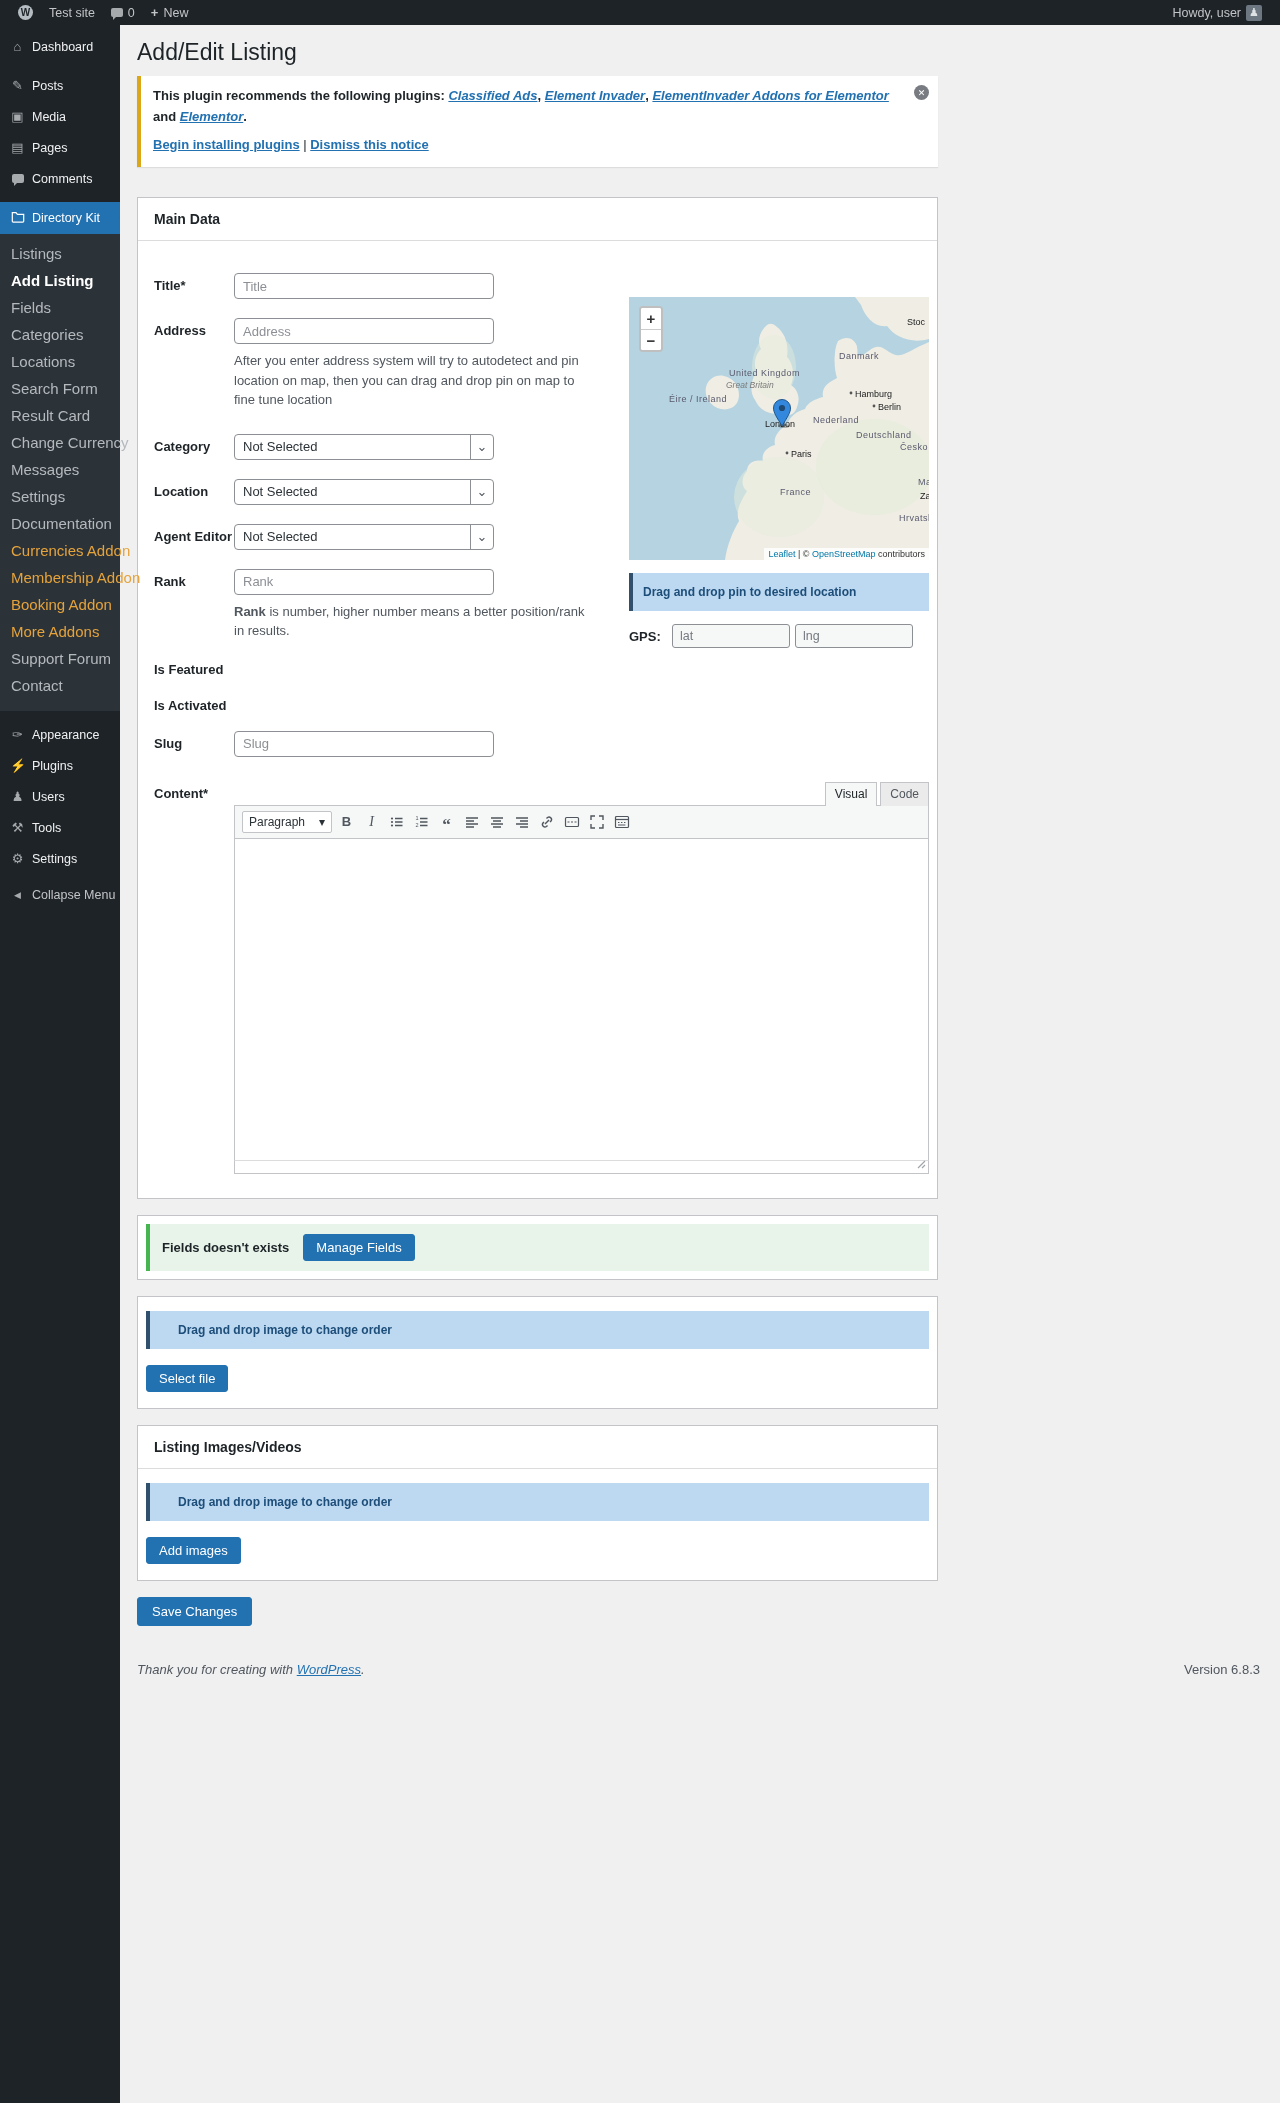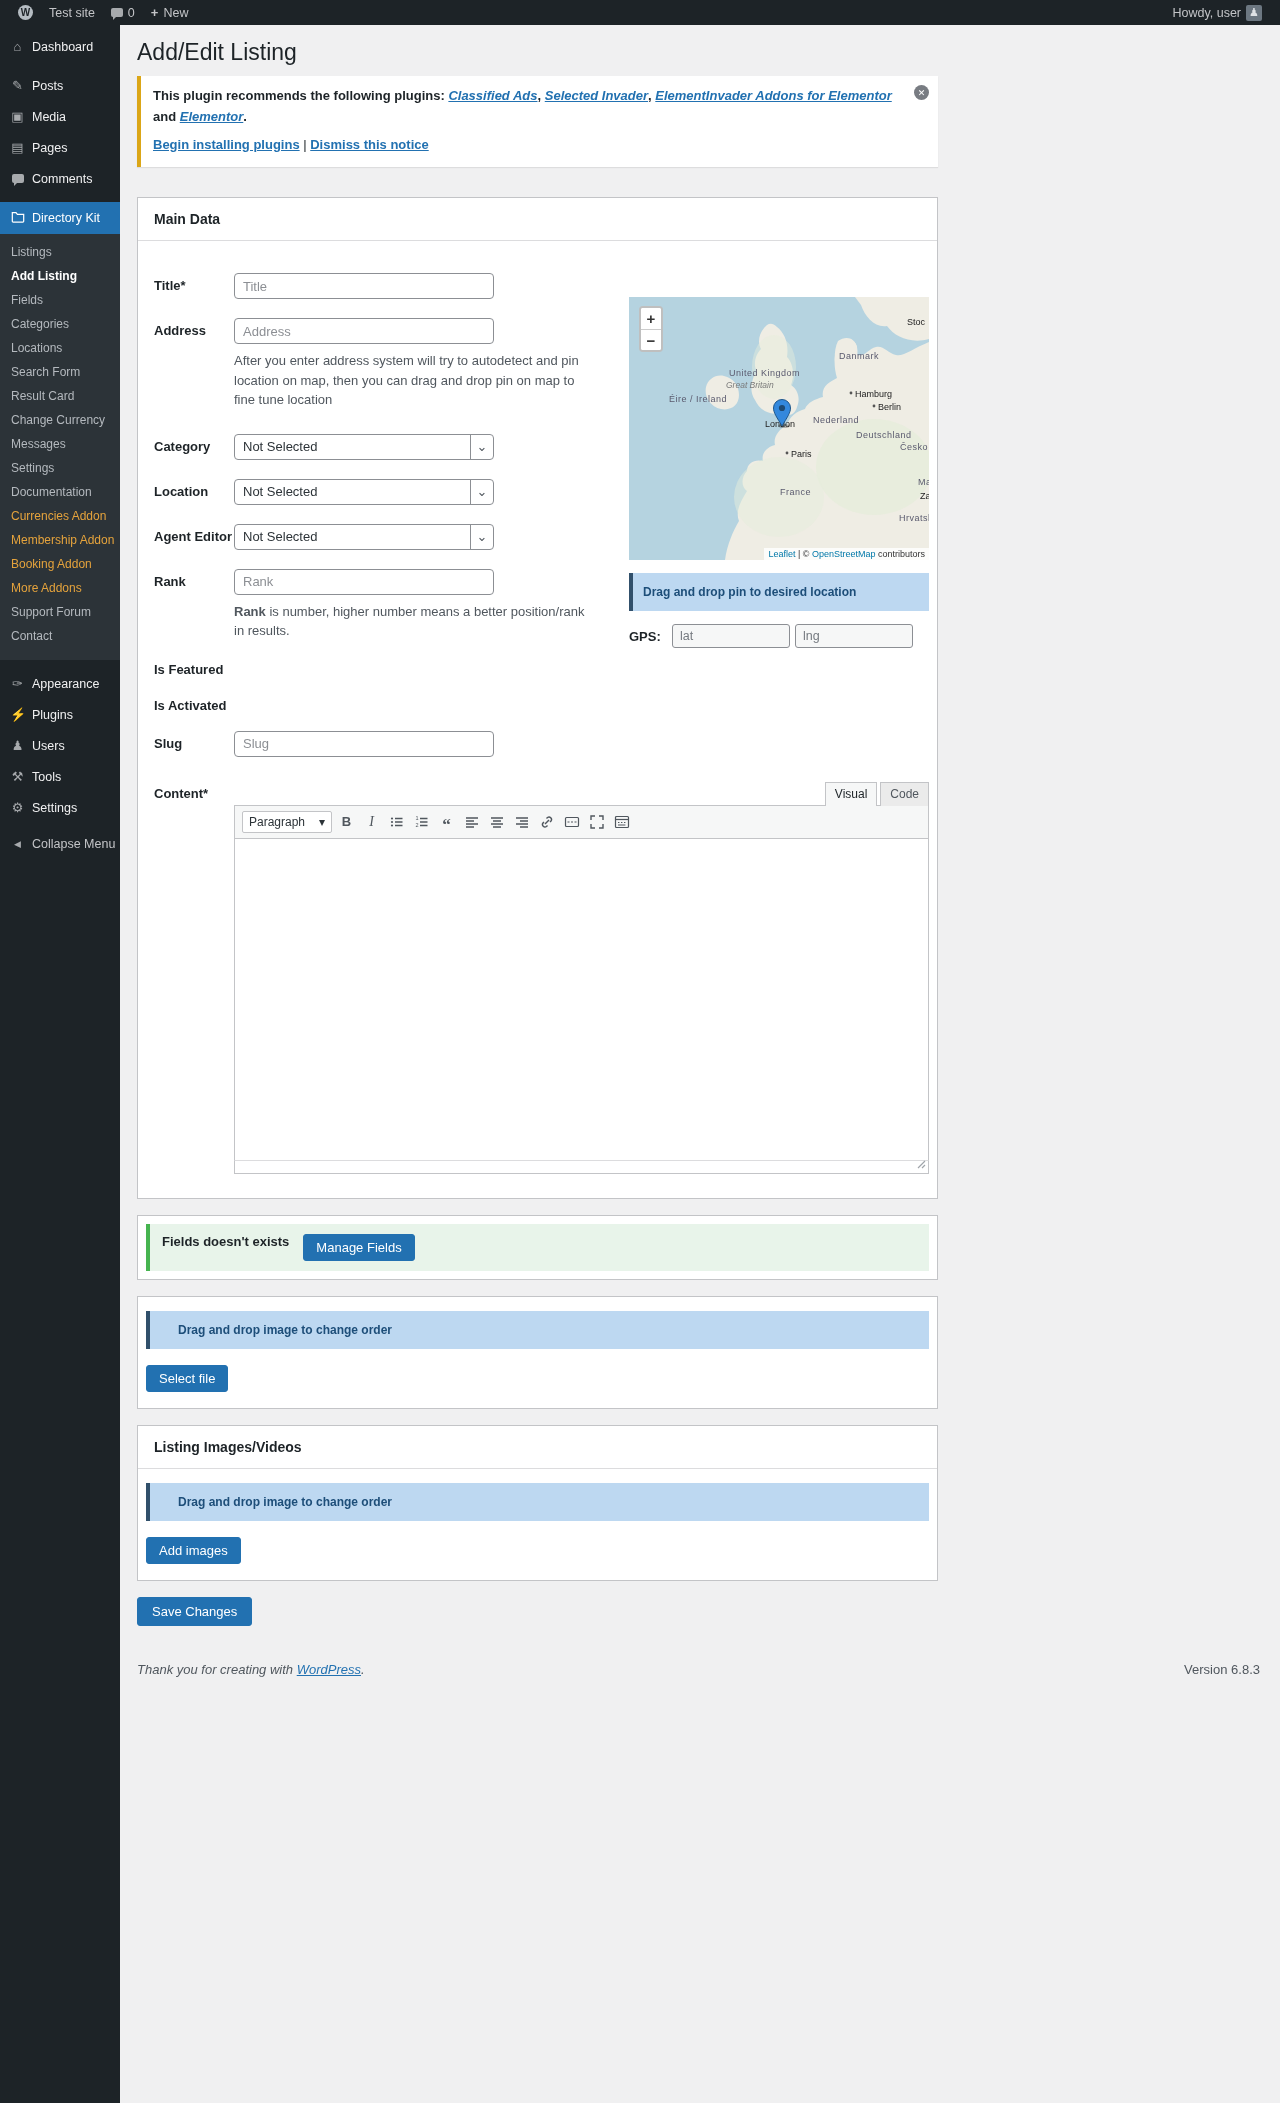--- a/index.html
+++ b/index.html
@@ -33,21 +33,21 @@
   .menu-item { display:flex; align-items:center; gap:7px; padding:8px 6px 8px 10px;
     cursor:pointer; position:relative; }
   .menu-item .mi { width:15px; text-align:center; color:#a7aaad; font-size:13px; flex-shrink:0; }
   .menu-item .ml { white-space:nowrap; font-size:12.5px; }
   .menu-item.active { background:#2271b1; color:#fff; }
   .menu-item.active .mi { color:#fff; }
   .menu-item.active::after { content:""; position:absolute; right:-8px; top:50%; margin-top:-8px;
     border:8px solid transparent; border-left-color:#2271b1; }
   .menu-gap { height:8px; }
   .submenu { background:#2c3338; padding:6px 0 12px; }
-  .submenu-item { padding:5px 8px 5px 11px; font-size:12px; color:#b4b9be; cursor:pointer; white-space:nowrap; }
+  .submenu-item { padding:5px 8px 5px 11px; font-size:15px; color:#b4b9be; cursor:pointer; white-space:nowrap; }
   .submenu-item.current { color:#fff; font-weight:bold; }
   .submenu-item.addon { color:#e5a33c; }
   .collapse-row { margin-top:6px; color:#a7aaad; }
   .collapse-row .ml { color:#c3c4c7; }
   
   #content { margin-left:120px; padding:25px 20px 0 17px; }
   h1.page-title { font-size:23px; font-weight:400; margin:14px 0 10px; color:#1d2327; }
   .content-col { width:801px; }
   
   .plugin-notice { background:#fff; border-left:4px solid #dba617; box-shadow:0 1px 1px rgba(0,0,0,.08);
@@ -119,21 +119,21 @@
   .tb-btn.b { font-weight:bold; font-size:13px; }
   .tb-btn.i { font-style:italic; font-family:"Liberation Serif",serif; font-size:14px; }
   .tb-btn.q { font-family:"Liberation Serif",serif; font-size:17px; font-weight:bold; padding-top:6px; }
   .tb-btn svg { display:block; }
   .editor-area { border:1px solid #c3c4c7; border-top:none; background:#fff; height:322px; cursor:text; }
   .editor-foot { border:1px solid #c3c4c7; border-top:1px solid #dcdcde; height:14px; background:#fff;
     position:relative; margin-top:-1px; }
   .resize-handle { position:absolute; right:2px; bottom:1px; cursor:nwse-resize; }
   
   .success-box { background:#e8f4ea; border-left:4px solid #46b450; padding:10px 12px; display:flex;
-    gap:14px; margin:0; }
+    align-items:center; gap:14px; margin:0; }
   .success-text { font-weight:bold; font-size:13px; }
   .fields-panel { padding:8px; }
   
   .dz-body { padding:14px 8px 16px; }
   .dropzone { background:#bdd8f1; border-left:4px solid #31506b; padding:12px 28px; font-size:12px;
     font-weight:bold; color:#1d4e79; }
   .dz-btn { margin-top:16px; }
   .save-row { margin:0 0 28px; }
   
   .footer { display:flex; justify-content:space-between; align-items:center; padding:8px 0 20px; color:#50575e; font-size:13px; }
@@ -247,21 +247,21 @@
   </div>
 </div>
 
 <div id="content">
   <h1 class="page-title">Add/Edit Listing</h1>
 
   <div class="content-col">
 
     <div class="plugin-notice">
       <p>
-        <strong>This plugin recommends the following plugins: </strong><span class="pn-link">Classified Ads</span><strong>, </strong><span class="pn-link">Selected Invader</span><strong>, </strong><span class="pn-link">ElementInvader Addons for Elementor</span><strong> and </strong><span class="pn-link">Elementor</span><strong>.</strong>
+        <strong>This plugin recommends the following plugins: </strong><span class="pn-link">Classified Ads</span><strong>, </strong><span class="pn-link">Element Invader</span><strong>, </strong><span class="pn-link">ElementInvader Addons for Elementor</span><strong> and </strong><span class="pn-link">Elementor</span><strong>.</strong>
       </p>
       <p class="pn-actions">
         <span class="pn-action">Begin installing plugins</span><span> | </span><span class="pn-action">Dismiss this notice</span>
       </p>
       <span class="pn-dismiss">✕</span>
     </div>
 
     <div class="panel">
       <div class="panel-header">Main Data</div>
       <div class="panel-body">

